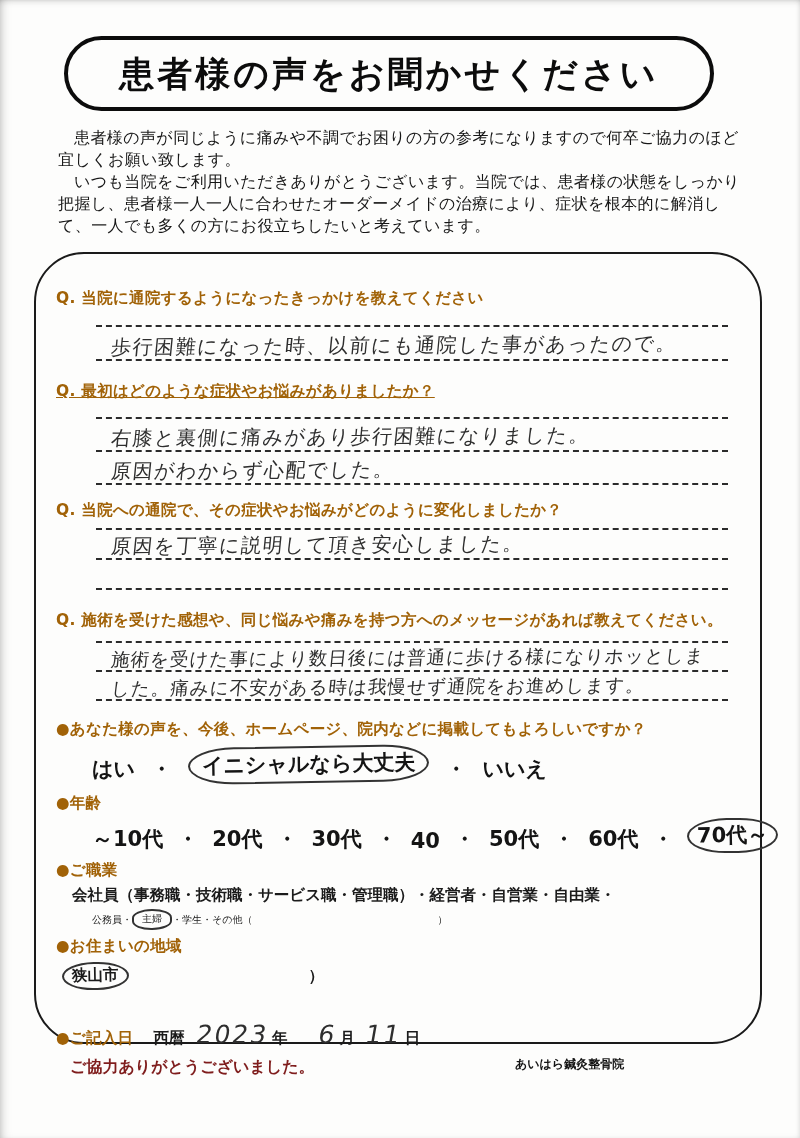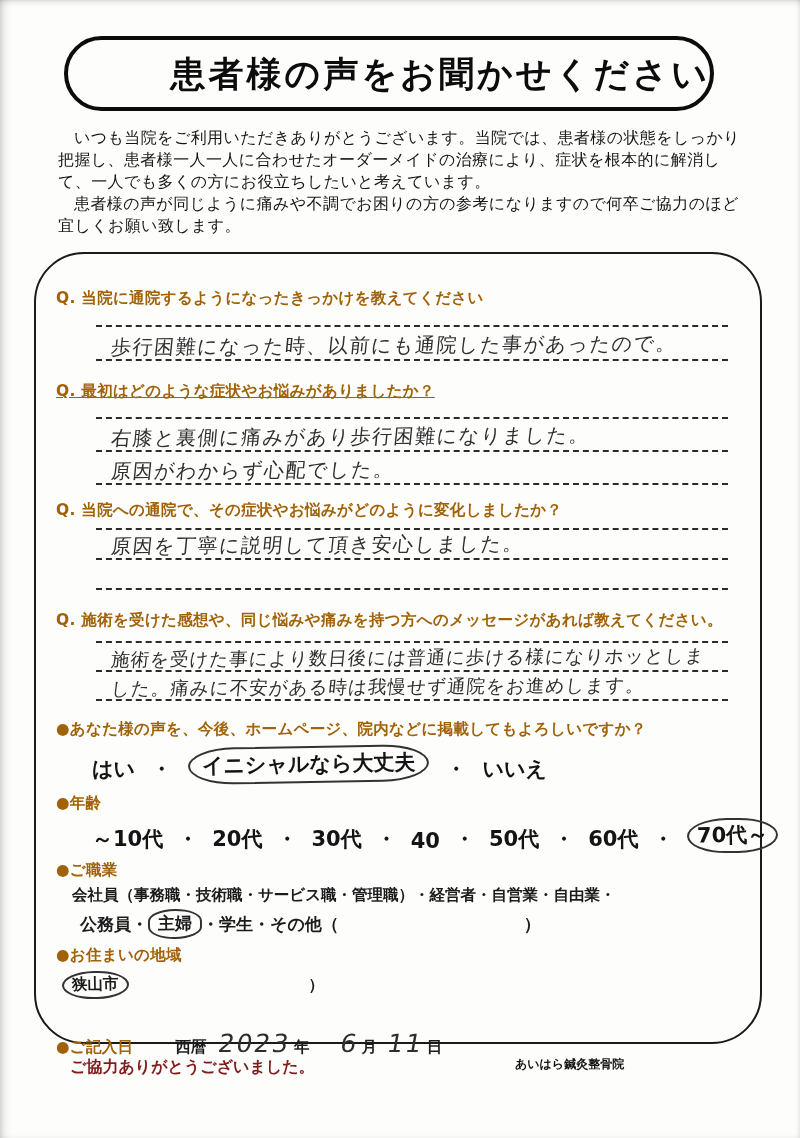--- a/index.html
+++ b/index.html
@@ -13,21 +13,21 @@
     overflow:hidden;
     box-shadow: inset 7px 0 12px -8px rgba(0,0,0,.35),
                 inset 0 5px 10px -7px rgba(0,0,0,.30),
                 inset -3px 0 6px -4px rgba(0,0,0,.18);
   }
 
   
   .title-box {
     position:absolute; left:64px; top:36px; width:650px;
     border:4px solid #0c0c0c; border-radius:40px;
-    text-align:right; padding:11px 0 9px;
+    text-align:center; padding:11px 0 9px;
   }
   .title-box .title-text {
     font-size:35px; font-weight:700; letter-spacing:3px; color:#0c0c0c;
     white-space:nowrap;
   }
 
   
   .intro {
     position:absolute; left:58px; top:127px; width:690px;
     font-size:16px; line-height:1.38; letter-spacing:.4px; font-weight:500;
@@ -90,50 +90,50 @@
   .circled {
     display:inline-block;
     border:2px solid #333; border-radius:60px / 24px;
     padding:2px 12px 3px;
     transform:rotate(-1deg);
   }
   .circled-tight { padding:1px 8px 2px; border-radius:50px / 22px; }
 
   .lbl-occ { margin-top:7px; }
   .occ-line1 { margin-top:4px; margin-left:16px; font-size:15.5px; font-weight:600; white-space:nowrap; }
-  .occ-line2 { margin-top:3px; margin-left:24px; font-size:17px; font-weight:700; display:flex; align-items:center; white-space:nowrap; }
+  .occ-line2 { margin-top:3px; margin-left:36px; font-size:10px; font-weight:400; display:flex; align-items:center; white-space:nowrap; }
   .close-paren-occ { margin-left:185px; }
 
   .lbl-res { margin-top:6px; }
   .res-row { margin-top:5px; margin-left:6px; font-size:15.5px; font-weight:600; display:flex; align-items:center; white-space:nowrap; }
   .close-paren-res { margin-left:180px; }
 
   .date-row { margin-top:30px; display:flex; align-items:flex-end; white-space:nowrap; }
-  .date-row .era { margin-left:42px; font-size:15.5px; font-weight:600; }
+  .date-row .era { margin-left:20px; font-size:15.5px; font-weight:600; }
   .date-row .unit { font-size:15.5px; font-weight:600; margin:0 6px; }
   .date-row .y { margin-left:10px; }
   .date-row .m { margin-left:22px; }
   .date-row .d { margin-left:2px; }
 
   
   .footer-thanks { position:absolute; left:70px; top:1057px; font-size:16px; font-weight:600; color:#7f1d1d; }
   .footer-clinic { position:absolute; left:515px; top:1056px; font-size:12px; font-weight:600; color:#141414; }
 </style>
 </head>
 <body>
 
 <div class="page">
 
   <div class="title-box">
     <span class="title-text">患者様の声をお聞かせください</span>
   </div>
 
   <div class="intro">
+    <p>患者様の声が同じように痛みや不調でお困りの方の参考になりますので何卒ご協力のほど宜しくお願い致します。</p>
     <p>いつも当院をご利用いただきありがとうございます。当院では、患者様の状態をしっかり把握し、患者様一人一人に合わせたオーダーメイドの治療により、症状を根本的に解消して、一人でも多くの方にお役立ちしたいと考えています。</p>
-    <p>患者様の声が同じように痛みや不調でお困りの方の参考になりますので何卒ご協力のほど宜しくお願い致します。</p>
   </div>
 
   <div class="form-box">
 
     <div class="qlabel lbl-q1">Q. 当院に通院するようになったきっかけを教えてください</div>
     <div class="answer-area area-q1">
       <div class="answer-row">
         <span class="hw">歩行困難になった時、以前にも通院した事があったので。</span>
       </div>
     </div>

